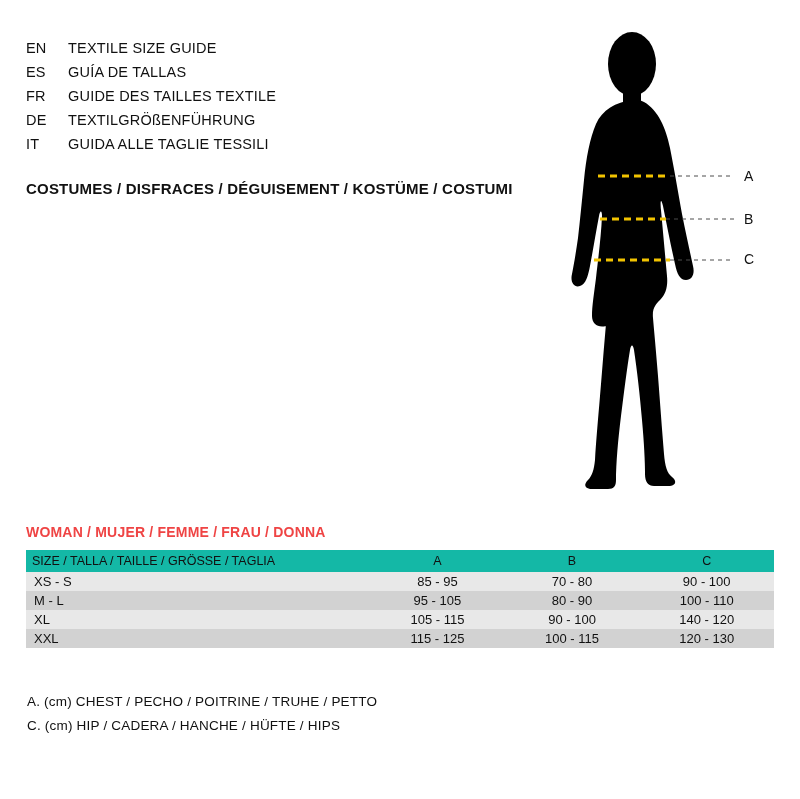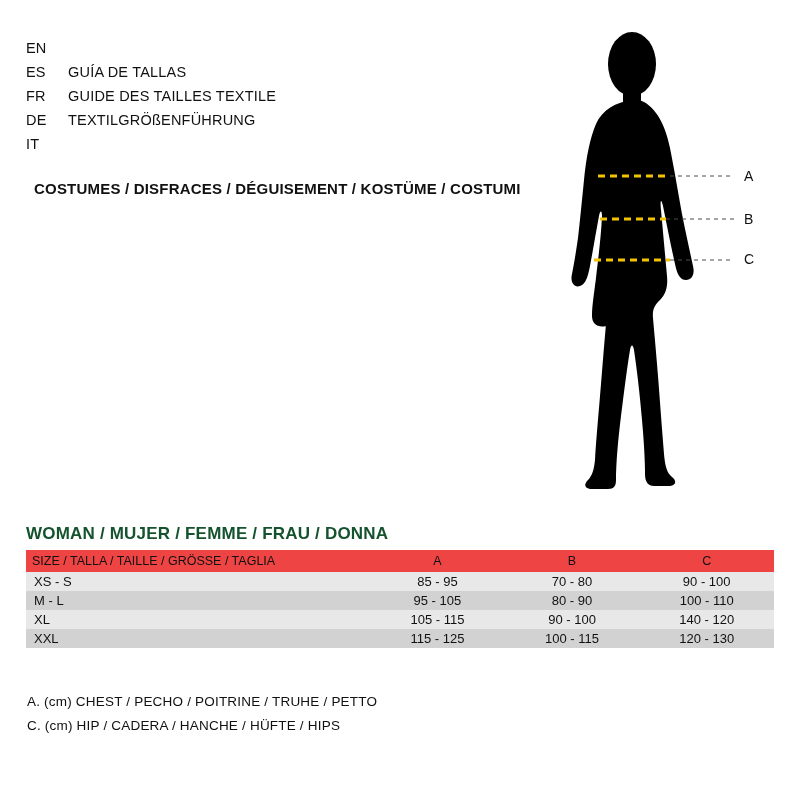--- a/index.html
+++ b/index.html
@@ -40,21 +40,21 @@
   }
   .lang-code {
     width: 42px;
     flex: 0 0 42px;
   }
   .lang-text {
     flex: 1 1 auto;
   }
   .costumes-line {
     position: absolute;
-    left: 34px;
+    left: 26px;
     top: 180px;
     font-size: 15px;
     font-weight: bold;
     letter-spacing: 0.2px;
     color: #111111;
   }
 
   
   .figure-wrap {
     position: absolute;
@@ -75,45 +75,45 @@
   }
   .ml-a { left: 224px; top: 144px; }
   .ml-b { left: 224px; top: 187px; }
   .ml-c { left: 224px; top: 227px; }
 
   
   .woman-title {
     position: absolute;
     left: 26px;
     top: 524px;
-    font-size: 17px;
+    font-size: 14px;
     font-weight: bold;
     letter-spacing: 0.2px;
-    color: #14532d;
+    color: #ef4444;
   }
 
   table.size-table {
     position: absolute;
     left: 26px;
     top: 550px;
     width: 748px;
     border-collapse: collapse;
     font-size: 13px;
     color: #111111;
   }
   table.size-table th,
   table.size-table td {
     padding: 0;
     height: 19px;
     font-weight: normal;
     text-align: center;
     vertical-align: middle;
   }
   table.size-table thead th {
-    background: #ef4444;
+    background: #14b8a6;
     font-size: 12.5px;
     height: 22px;
   }
   table.size-table thead th.lbl {
     text-align: left;
     padding-left: 6px;
   }
   table.size-table tbody tr:nth-child(odd) td {
     background: #e8e8e8;
   }
@@ -142,35 +142,37 @@
   }
 </style>
 </head>
 <body>
 
 <div class="page">
 
   <div class="lang-block">
     <div class="lang-row">
       <span class="lang-code">EN</span>
+      <span class="lang-text">TEXTILE SIZE GUIDE</span>
     </div>
     <div class="lang-row">
       <span class="lang-code">ES</span>
       <span class="lang-text">GUÍA DE TALLAS</span>
     </div>
     <div class="lang-row">
       <span class="lang-code">FR</span>
       <span class="lang-text">GUIDE DES TAILLES TEXTILE</span>
     </div>
     <div class="lang-row">
       <span class="lang-code">DE</span>
       <span class="lang-text">TEXTILGRÖßENFÜHRUNG</span>
     </div>
     <div class="lang-row">
       <span class="lang-code">IT</span>
+      <span class="lang-text">GUIDA ALLE TAGLIE TESSILI</span>
     </div>
   </div>
 
   <div class="costumes-line">COSTUMES / DISFRACES / DÉGUISEMENT / KOSTÜME / COSTUMI</div>
 
   <div class="figure-wrap">
     <svg class="figure-svg" width="260" height="470" viewBox="0 0 260 470">
 
       <ellipse cx="112" cy="40" rx="24" ry="32" fill="#000000"></ellipse>
 

